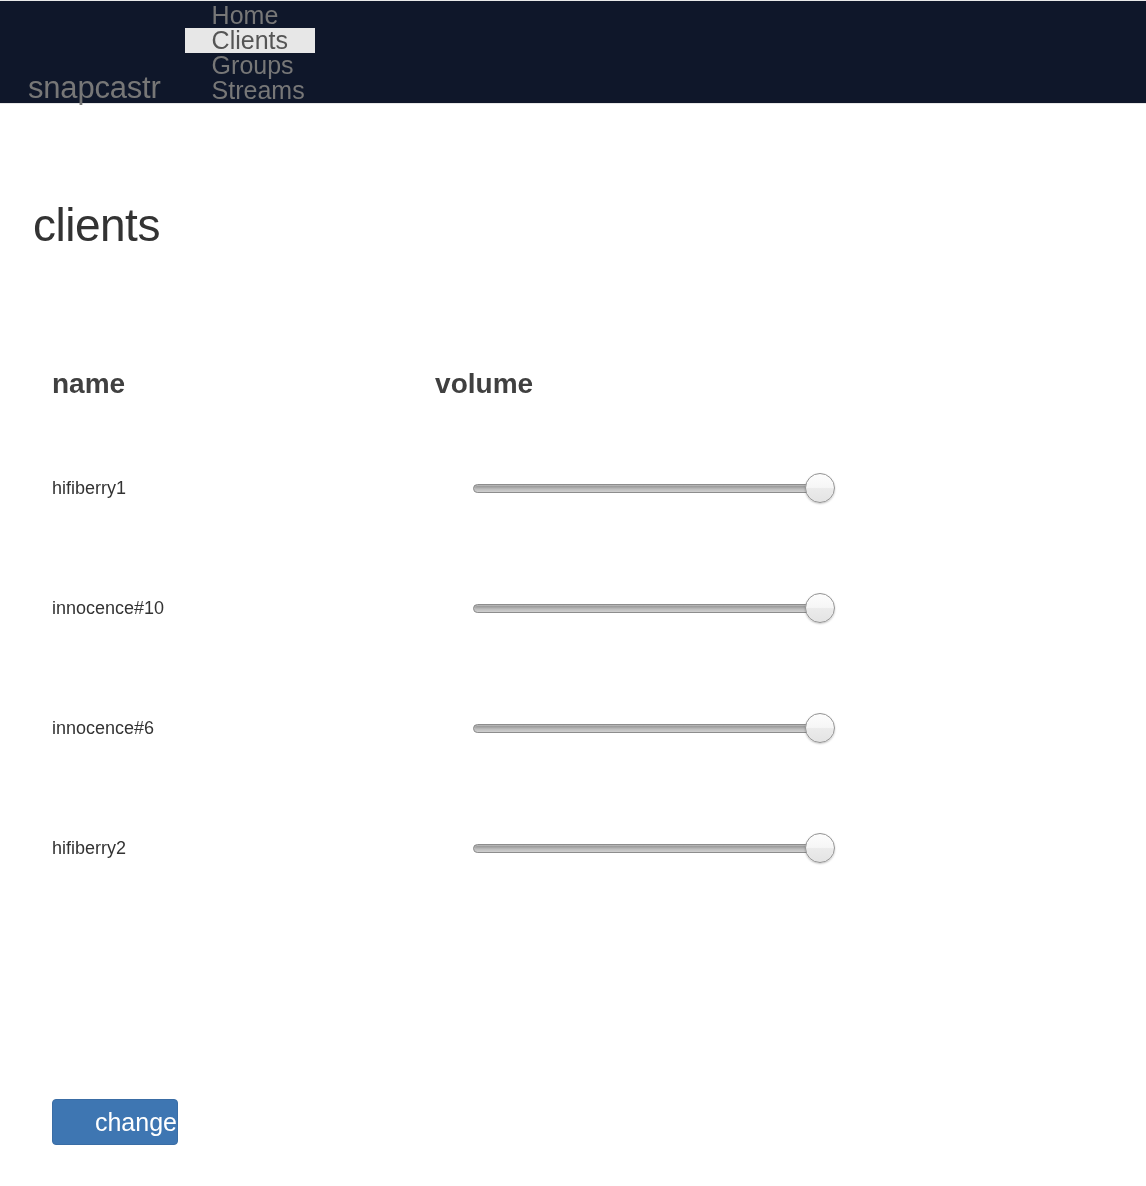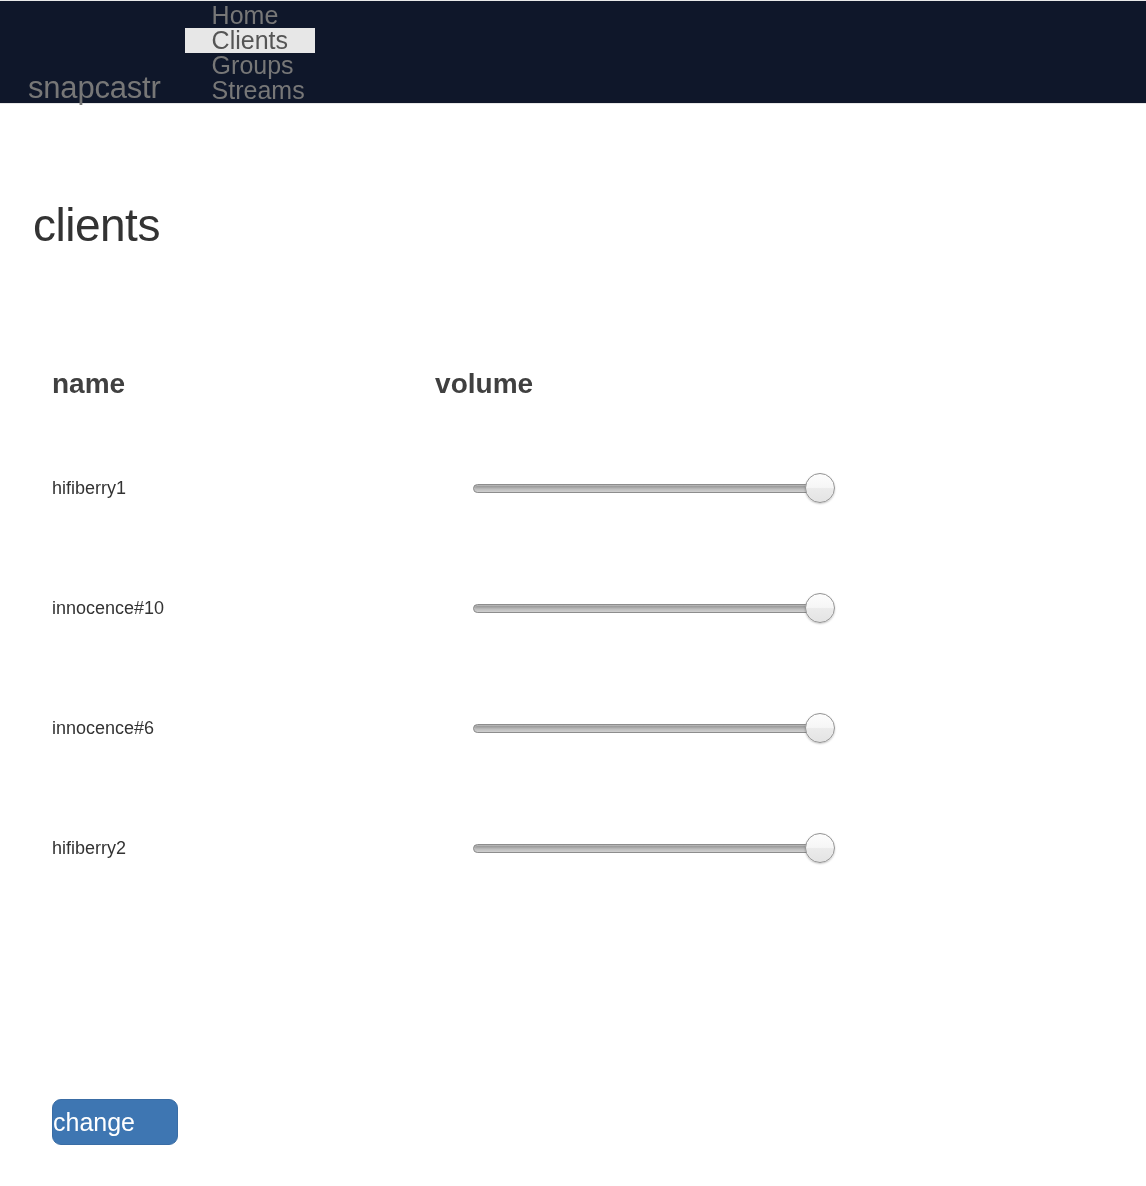--- a/index.html
+++ b/index.html
@@ -158,28 +158,28 @@
 
   
   .change-button {
     position: absolute;
     left: 52px;
     top: 995px;
     width: 126px;
     height: 46px;
     background: #3e76b2;
     border: 1px solid #3a6da5;
-    border-radius: 9px;
+    border-radius: 4px;
     color: #ffffff;
     font-size: 25px;
     font-family: inherit;
     line-height: 1;
     cursor: pointer;
     padding: 0;
-    text-align: left;
+    text-align: right;
   }
 </style>
 </head>
 <body>
 
 <nav class="navbar">
   <a class="navbar-brand" href="#">snapcastr</a>
   <ul class="nav-links">
     <li style="display:flex;">
       <a class="nav-item" href="#">Home</a>

